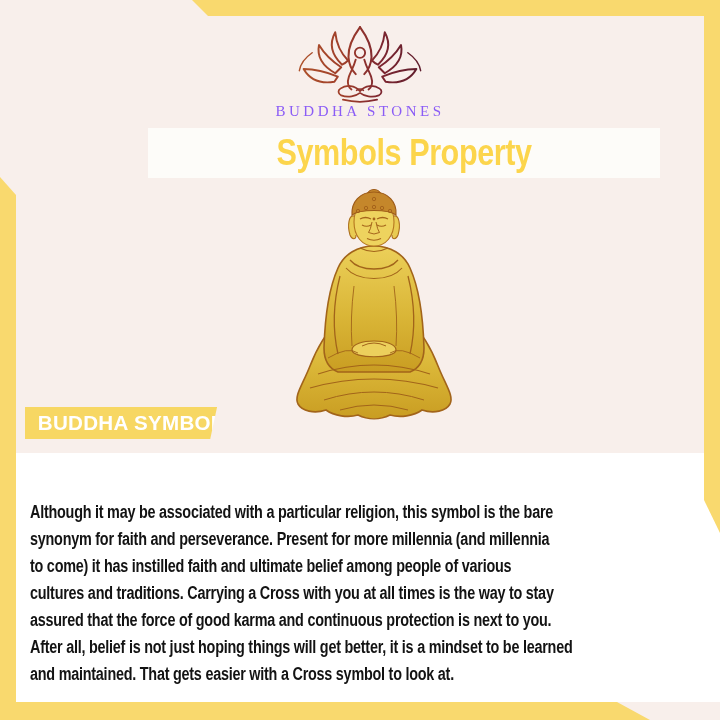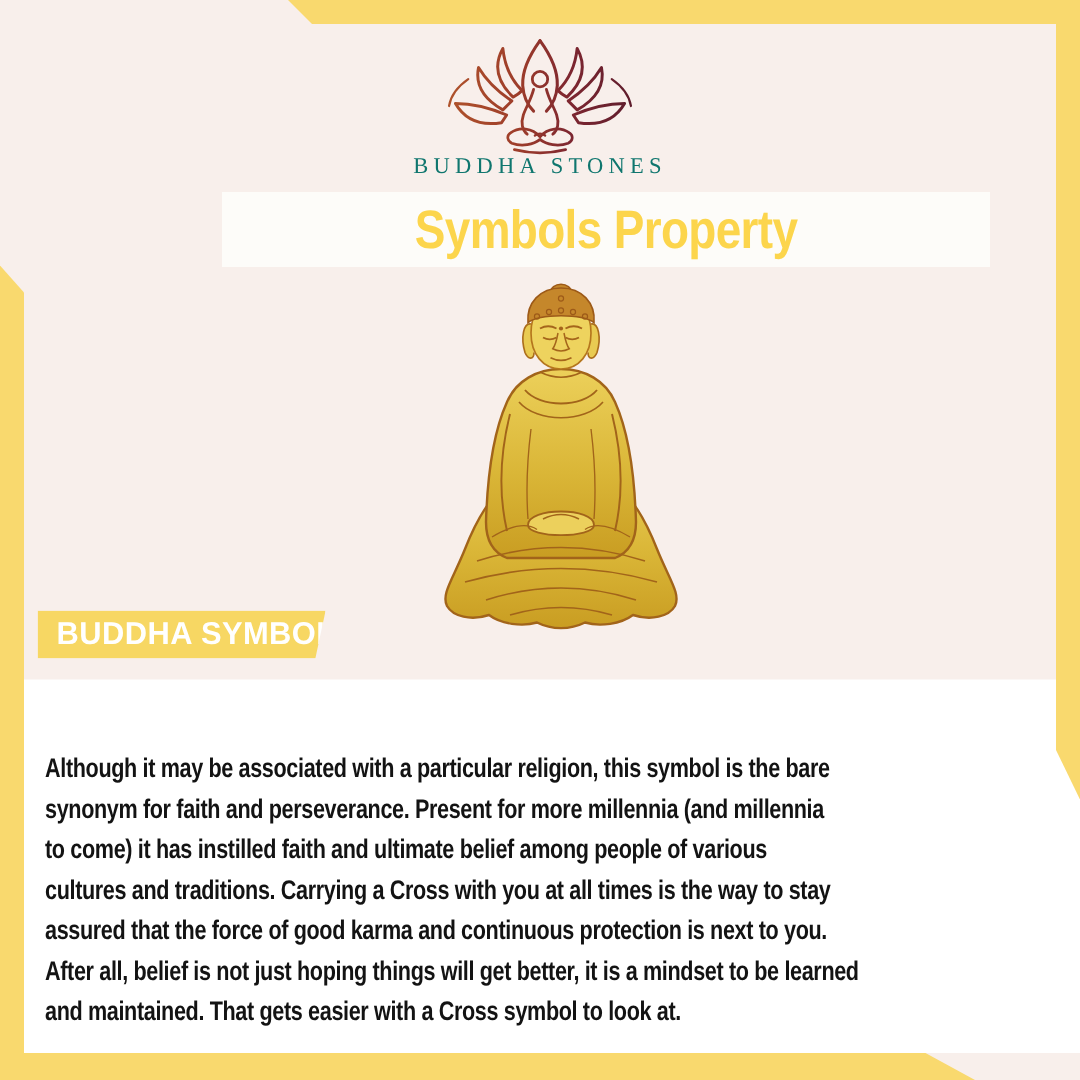--- a/index.html
+++ b/index.html
@@ -18,21 +18,21 @@
     clip-path:polygon(0 0,100% 0,100% 100%,0 500px);}
   .ribbon-left{left:0;top:177px;width:16px;height:543px;
     clip-path:polygon(0 0,100% 18px,100% 100%,0 100%);}
   .ribbon-bottom{left:0;bottom:0;width:650px;height:18px;
     clip-path:polygon(0 0,617px 0,100% 100%,0 100%);}
 
   
   .lotus-wrap{position:absolute;left:290px;top:22px;width:140px;height:82px;}
   .brand-name{position:absolute;left:0;top:103px;width:720px;text-align:center;
     font-family:"Liberation Serif",serif;font-size:15px;font-weight:400;
-    letter-spacing:3.5px;color:#0f766e;}
+    letter-spacing:3.5px;color:#8b5cf6;}
 
   
   .title-box{position:absolute;left:148px;top:128px;width:512px;height:50px;
     background:#fdfcf9;display:flex;align-items:center;justify-content:center;}
   .title-text{font-size:36px;font-weight:bold;color:#fcd54c;
     transform:scaleX(0.85);white-space:nowrap;letter-spacing:-0.5px;}
 
   
   .buddha-wrap{position:absolute;left:288px;top:188px;width:172px;height:258px;}
 

